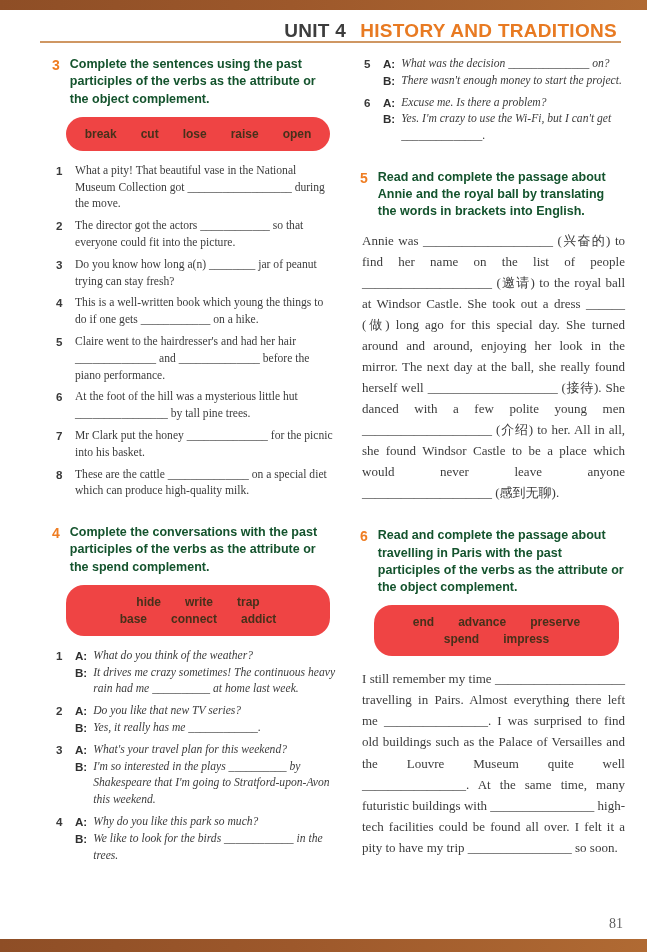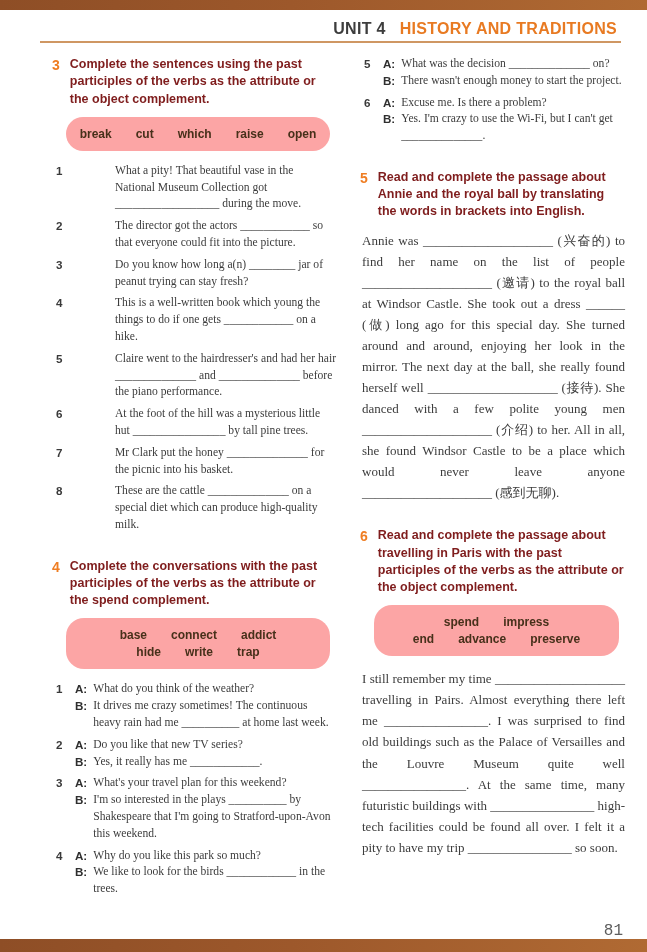--- a/index.html
+++ b/index.html
@@ -16,69 +16,69 @@
     background:linear-gradient(90deg,#8e4e26 0%, #9d582b 45%, #b06a33 100%);
   }
   .bottom-bar {
     position:absolute; bottom:0; left:0; width:647px; height:13px;
     background:linear-gradient(90deg,#8e4e26 0%, #9d582b 45%, #b06a33 100%);
   }
   .header {
     position:absolute; top:20px; left:40px; right:30px;
     text-align:right;
     font-family:"Liberation Sans", sans-serif;
-    font-weight:bold; font-size:16px; letter-spacing:.3px;
+    font-weight:bold; font-size:19px; letter-spacing:.3px;
     white-space:nowrap;
   }
   .header .unit { color:#3d3d3d; margin-right:14px; }
   .header .unit-title { color:#e87a22; }
   .header-rule {
     position:absolute; top:41px; left:40px; right:26px; height:2px;
     background:#cf9763;
   }
   .content {
     position:absolute; top:56px; left:52px; right:22px;
     display:flex; gap:24px;
   }
   .col-left  { width:284px; flex:none; }
   .col-right { width:265px; flex:none; }
 
   .exercise-head { display:flex; gap:10px; margin-bottom:9px; font-family:"Liberation Sans", sans-serif; }
   .ex-num   { color:#ef7d22; font-weight:bold; font-size:14px; line-height:1.3; }
-  .ex-title { color:#7f1d1d; font-weight:bold; font-size:12.5px; line-height:1.38; }
+  .ex-title { color:#14532d; font-weight:bold; font-size:12.5px; line-height:1.38; }
 
   .word-box {
-    background:#fca5a5; border-radius:18px;
+    background:#ef4444; border-radius:18px;
     padding:7px 8px; margin:4px 6px 12px 14px;
     font-family:"Liberation Sans", sans-serif;
     font-weight:bold; color:#47301a; font-size:12px;
   }
   .word-row { display:flex; justify-content:center; gap:24px; margin:3px 0; }
 
   .items { margin-left:4px; }
   .item { display:flex; gap:9px; margin-bottom:5px; font-size:11.6px; line-height:1.45; }
   .item-num {
     font-family:"Liberation Sans", sans-serif;
     font-weight:bold; color:#3a3a3a; min-width:10px; flex:none;
   }
-  .item-text { flex:1;margin-left:40px; }
+  .item-text { flex:1; }
 
   .dlg { flex:1; }
   .dlg-line { display:flex; gap:6px; }
   .spk { font-family:"Liberation Sans", sans-serif; font-weight:bold; color:#2f2f2f; flex:none; }
-  .dlg-text { flex:1; }
+  .dlg-text { flex:1;font-style:italic; }
 
   .passage { font-size:13px; line-height:1.62; text-align:justify; margin:2px 0 0 2px; }
 
   .block-gap { margin-top:24px; }
 
   .page-number {
-    position:absolute; right:24px; bottom:12px;
-    font-family:Liberation Mono, monospace;
-    font-size:16px; color:#5e5e5e;
+    position:absolute; right:24px; bottom:20px;
+    font-family:Liberation Serif, serif;
+    font-size:14px; color:#5e5e5e;
   }
 </style>
 </head>
 <body>
 
 <div class="top-bar"></div>
 
 <div class="header">
   <span class="unit">UNIT 4</span><span class="unit-title">HISTORY AND TRADITIONS</span>
 </div>
@@ -90,21 +90,21 @@
 
     <div>
       <div class="exercise-head">
         <span class="ex-num">3</span>
         <span class="ex-title">Complete the sentences using the past participles of the verbs as the attribute or the object complement.</span>
       </div>
       <div class="word-box">
         <div class="word-row">
           <span>break</span>
           <span>cut</span>
-          <span>which</span>
+          <span>lose</span>
           <span>raise</span>
           <span>open</span>
         </div>
       </div>
       <div class="items">
         <div class="item">
           <span class="item-num">1</span>
           <span class="item-text">What a pity! That beautiful vase in the National Museum Collection got __________________ during the move.</span>
         </div>
         <div class="item">
@@ -137,29 +137,29 @@
         </div>
       </div>
     </div>
 
     <div class="block-gap">
       <div class="exercise-head">
         <span class="ex-num">4</span>
         <span class="ex-title">Complete the conversations with the past participles of the verbs as the attribute or the spend complement.</span>
       </div>
       <div class="word-box">
+        <div class="word-row">
+          <span>hide</span>
+          <span>write</span>
+          <span>trap</span>
+        </div>
         <div class="word-row">
           <span>base</span>
           <span>connect</span>
           <span>addict</span>
-        </div>
-        <div class="word-row">
-          <span>hide</span>
-          <span>write</span>
-          <span>trap</span>
         </div>
       </div>
       <div class="items">
         <div class="item">
           <span class="item-num">1</span>
           <div class="dlg">
             <div class="dlg-line">
               <span class="spk">A:</span>
               <span class="dlg-text">What do you think of the weather?</span>
             </div>
@@ -251,28 +251,28 @@
       <div class="passage">Annie was ____________________ (兴奋的) to find her name on the list of people ____________________ (邀请) to the royal ball at Windsor Castle. She took out a dress ______ (做) long ago for this special day. She turned around and around, enjoying her look in the mirror. The next day at the ball, she really found herself well ____________________ (接待). She danced with a few polite young men ____________________ (介绍) to her. All in all, she found Windsor Castle to be a place which would never leave anyone ____________________ (感到无聊).</div>
     </div>
 
     <div class="block-gap">
       <div class="exercise-head">
         <span class="ex-num">6</span>
         <span class="ex-title">Read and complete the passage about travelling in Paris with the past participles of the verbs as the attribute or the object complement.</span>
       </div>
       <div class="word-box">
         <div class="word-row">
-          <span>spend</span>
-          <span>impress</span>
-        </div>
-        <div class="word-row">
           <span>end</span>
           <span>advance</span>
           <span>preserve</span>
         </div>
+        <div class="word-row">
+          <span>spend</span>
+          <span>impress</span>
+        </div>
       </div>
       <div class="passage">I still remember my time ____________________ travelling in Pairs. Almost everything there left me ________________. I was surprised to find old buildings such as the Palace of Versailles and the Louvre Museum quite well ________________. At the same time, many futuristic buildings with ________________ high-tech facilities could be found all over. I felt it a pity to have my trip ________________ so soon.</div>
     </div>
   </div>
 </div>
 
 <div class="page-number">81</div>
 
 <div class="bottom-bar"></div>
 

